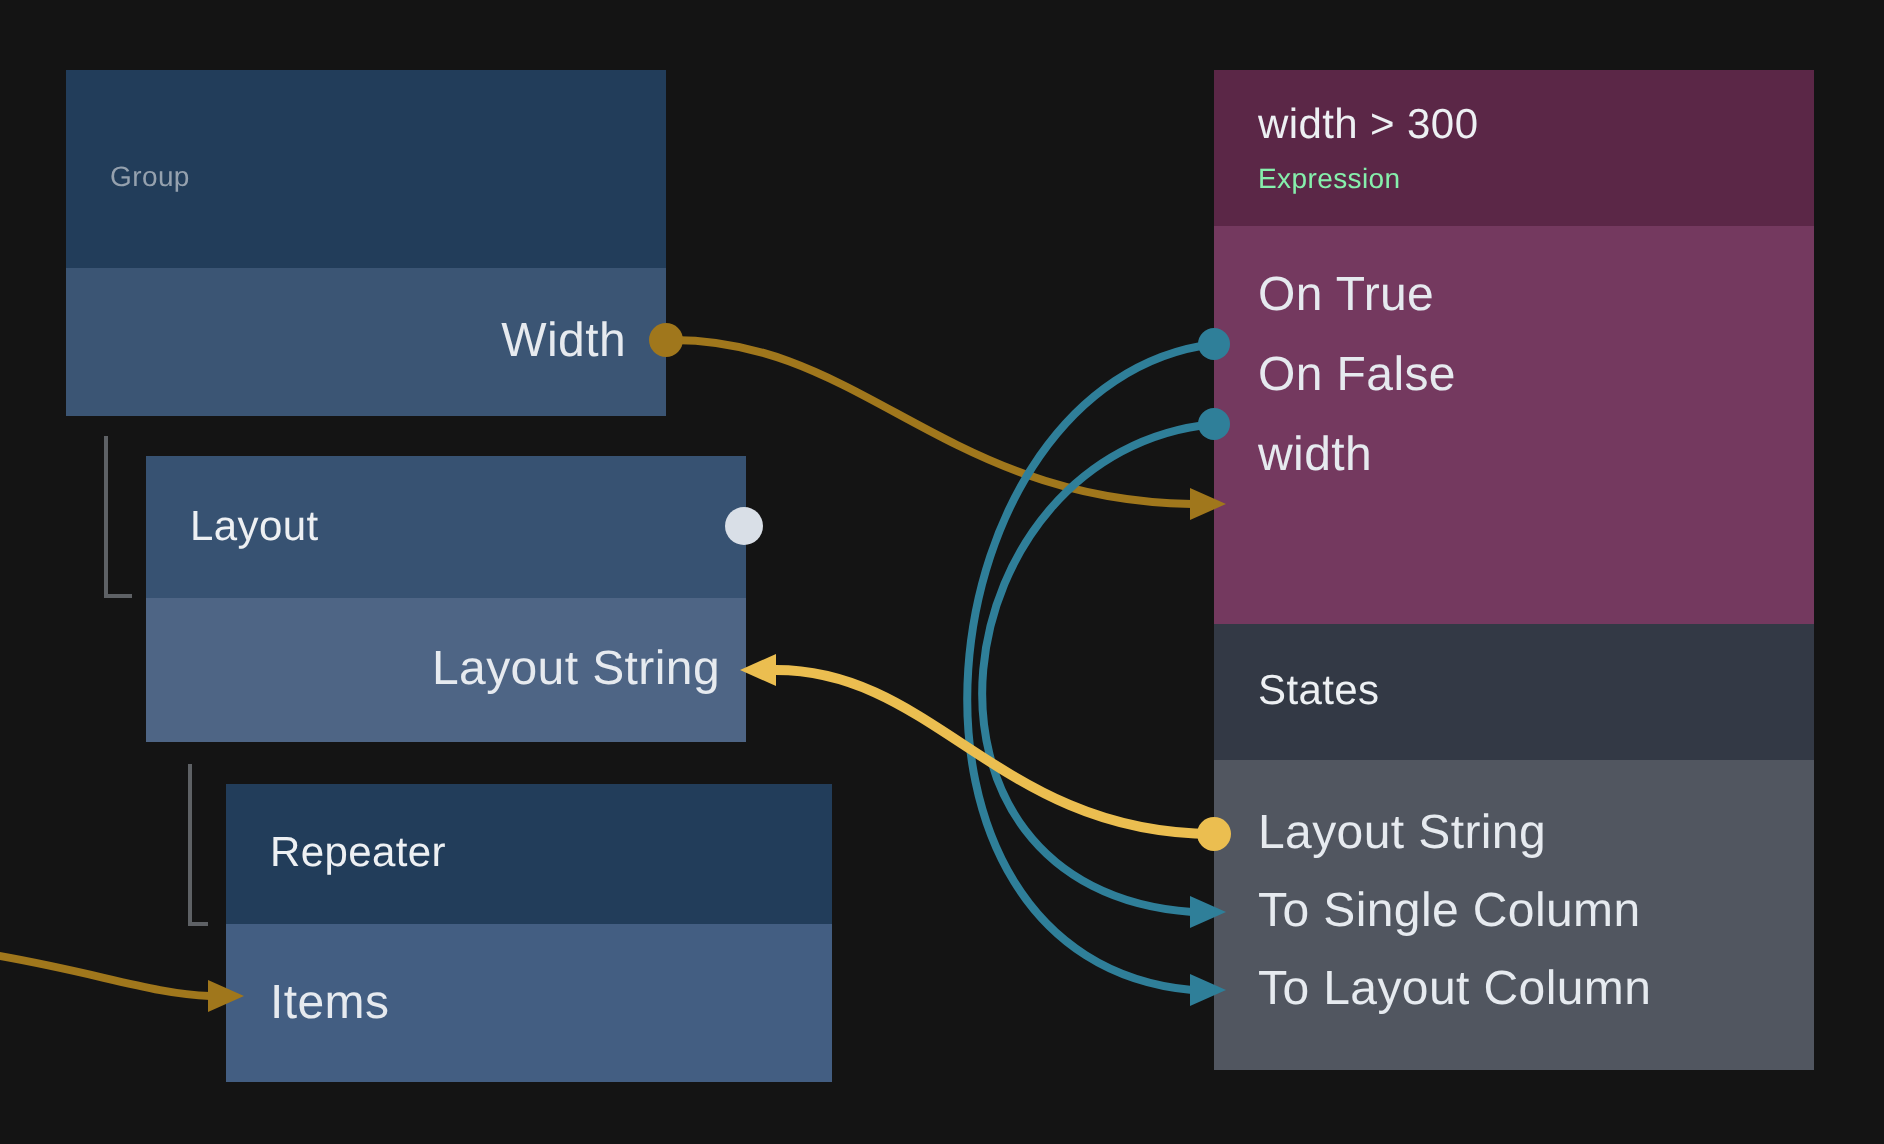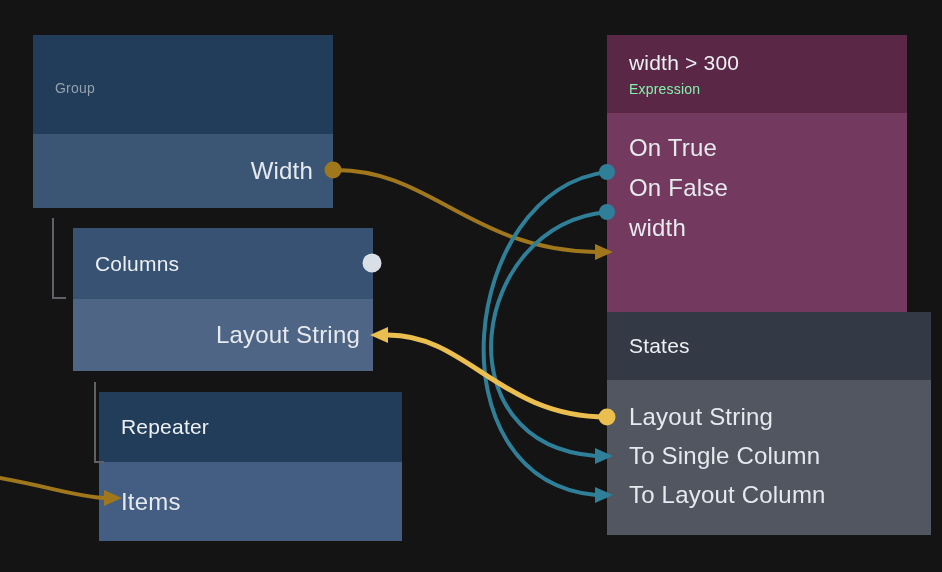--- a/index.html
+++ b/index.html
@@ -19,33 +19,33 @@
   #node-grid .hdr{height:99px;background:#223D5A;}
   #node-grid .sub{color:#95A1AE;}
   #node-grid .body{height:74px;background:#3B5574;display:flex;align-items:center;justify-content:flex-end;padding-right:20px;}
 
   
   #node-columns{left:73px;top:228px;width:300px;}
   #node-columns .hdr{height:71px;background:#375272;}
   #node-columns .body{height:72px;background:#4E6585;display:flex;align-items:center;justify-content:flex-end;padding-right:13px;}
 
   
-  #node-repeater{left:99px;top:392px;width:303px;}
+  #node-repeater{left:113px;top:392px;width:303px;}
   #node-repeater .hdr{height:70px;background:#223D5A;}
   #node-repeater .body{height:79px;background:#435E82;display:flex;align-items:center;padding-left:22px;}
 
   
   #node-expression{left:607px;top:35px;width:300px;}
   #node-expression .hdr{height:78px;background:#5B2747;}
   #node-expression .sub{color:#86efac;}
   #node-expression .body{height:203px;background:#74395F;padding-top:15px;}
   #node-expression .prow{height:40px;padding-left:22px;}
 
   
-  #node-states{left:607px;top:312px;width:324px;}
+  #node-states{left:607px;top:312px;width:300px;}
   #node-states .hdr{height:68px;background:#333945;}
   #node-states .body{height:155px;background:#515660;padding-top:17px;}
   #node-states .prow{height:39px;padding-left:22px;}
 
   svg.overlay{position:absolute;left:0;top:0;pointer-events:none;}
   .wire{fill:none;}
 </style>
 </head>
 <body>
 
@@ -57,21 +57,21 @@
     </div>
     <div class="body">
       <div class="prow">
         <span>Width</span>
       </div>
     </div>
   </div>
 
   <div class="node" id="node-columns">
     <div class="hdr">
-      <div class="title">Columns</div>
+      <div class="title">Layout</div>
     </div>
     <div class="body">
       <div class="prow">
         <span>Layout String</span>
       </div>
     </div>
   </div>
 
   <div class="node" id="node-repeater">
     <div class="hdr">

